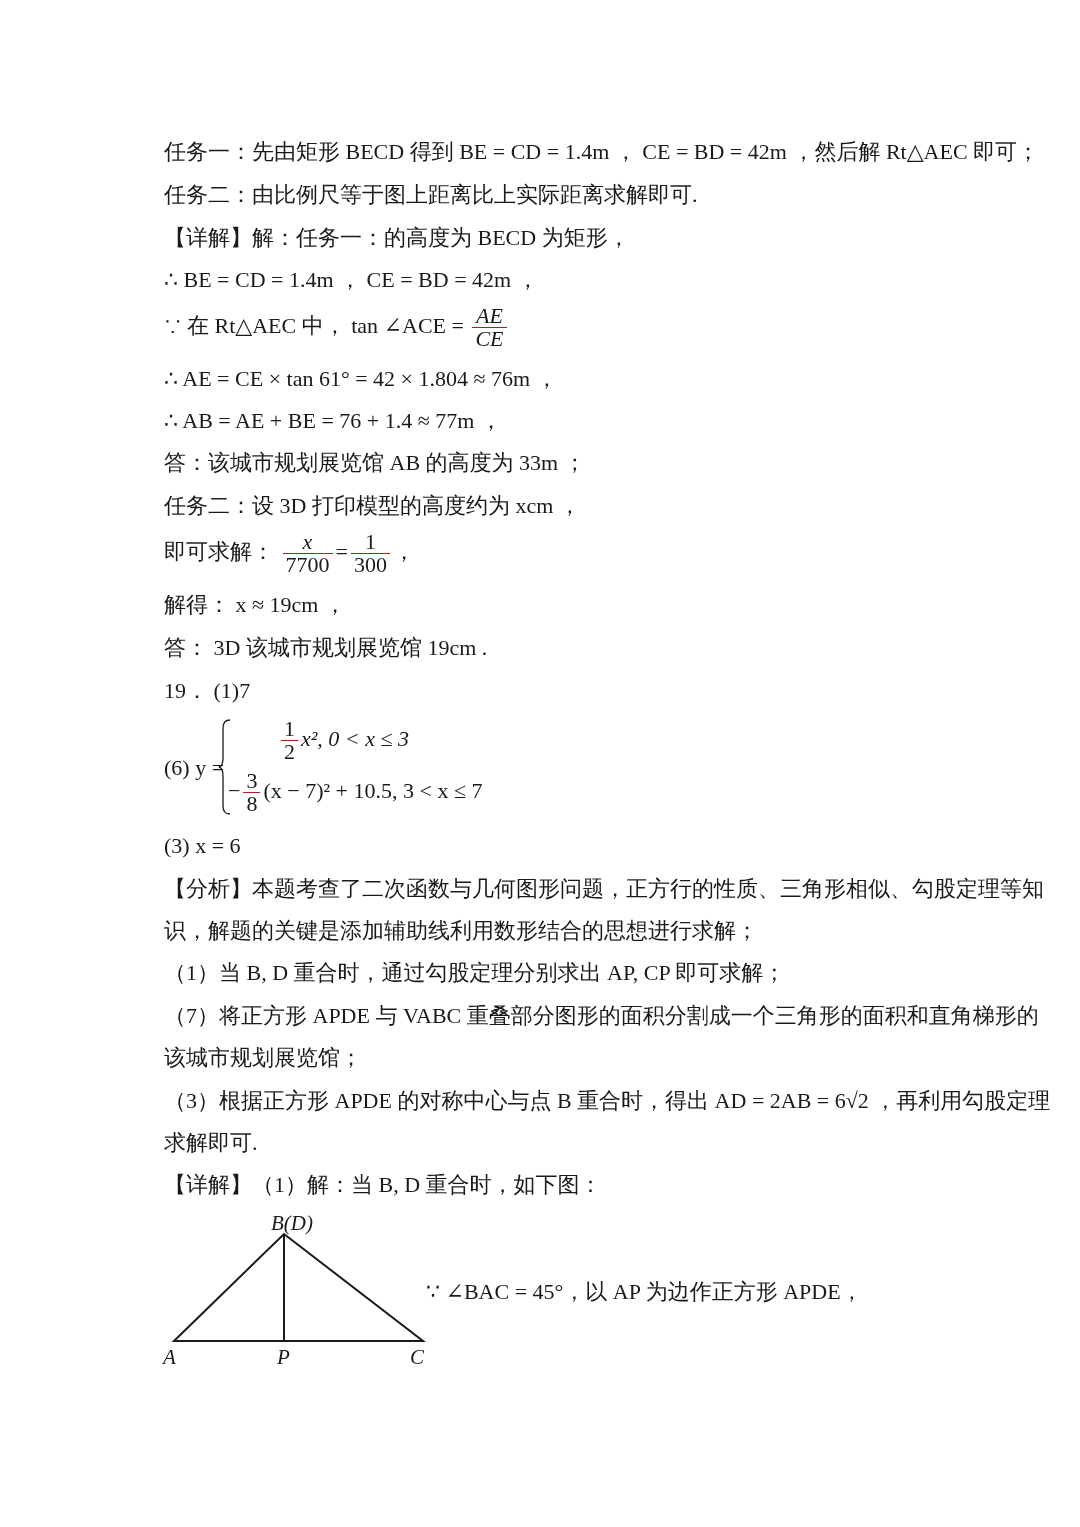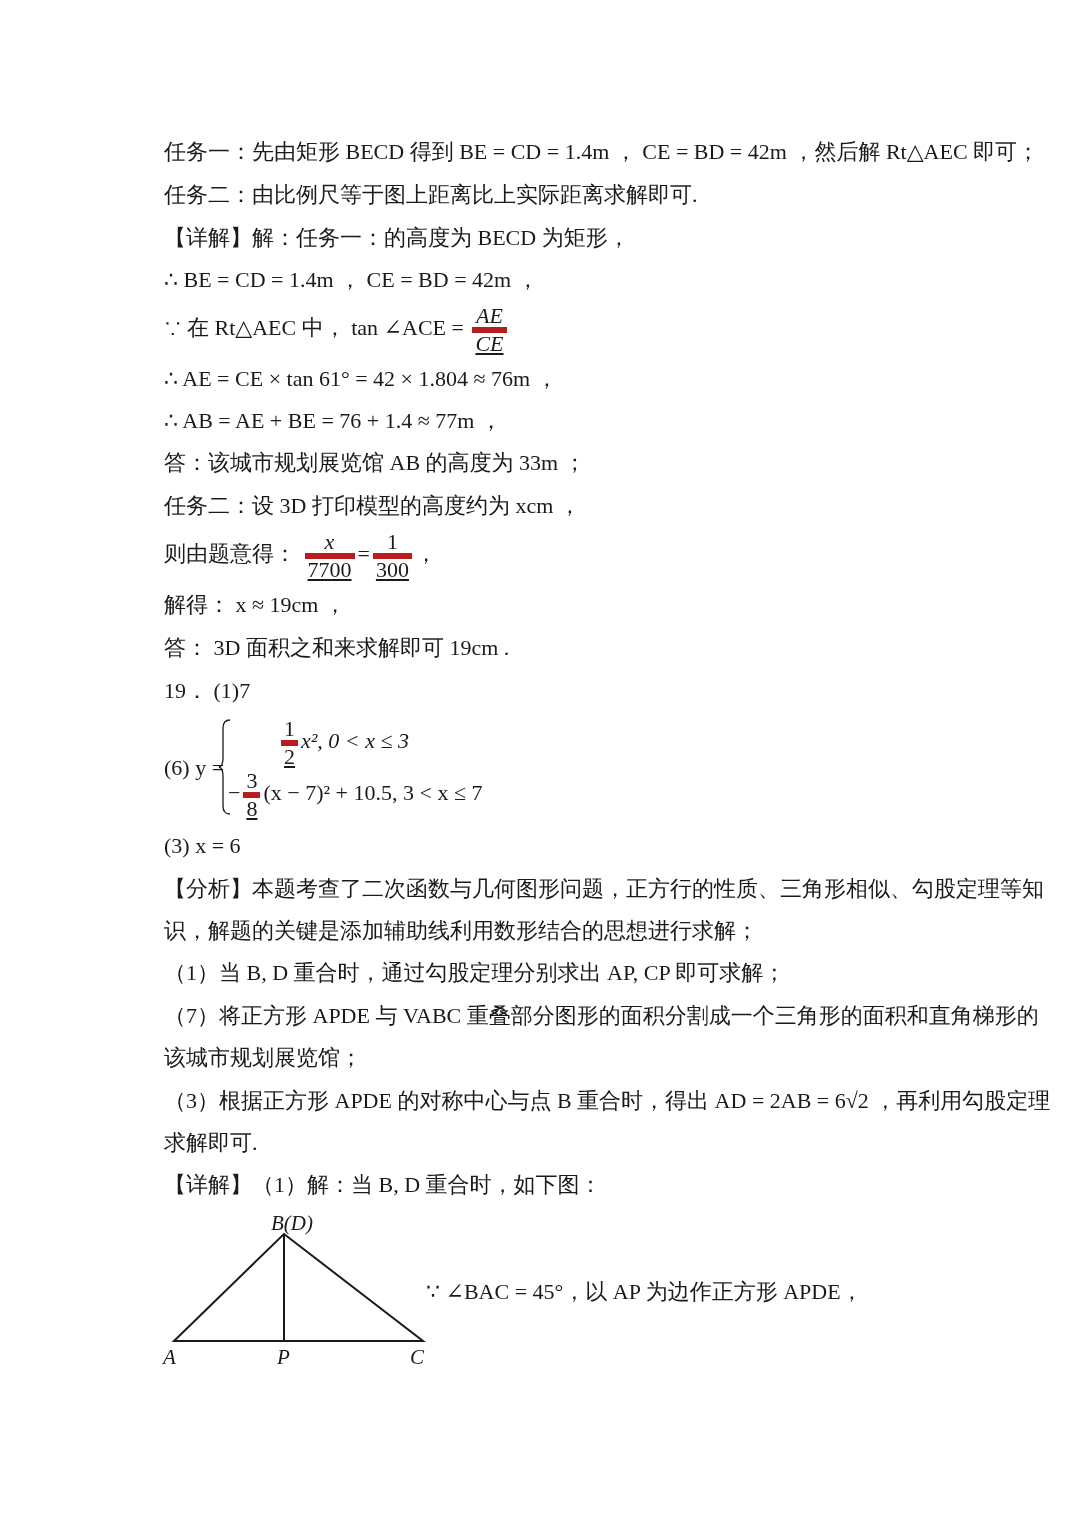--- a/index.html
+++ b/index.html
@@ -1,22 +1,22 @@
 <!DOCTYPE html>
 <html><head>
 <meta charset="utf-8">
 <style>
   html, body { margin:0; padding:0; background:#ffffff; }
   body { width:1080px; height:1527px; position:relative; overflow:hidden;
          font-family:"Liberation Serif","DejaVu Serif",serif; color:#1a1a1a; }
   .line { position:absolute; left:164px; font-size:22px; line-height:24px; white-space:nowrap; }
   .i { font-style:italic; }
   .frac { display:inline-block; vertical-align:middle; text-align:center; margin:0 3px; }
-  .frac .num { display:block; border-bottom:6px solid #b91c1c; padding:0 3px; line-height:22px; }
-  .frac .den { display:block; padding:0 3px; line-height:22px;text-decoration:underline; }
+  .frac .num { display:block; border-bottom:1px solid #b91c1c; padding:0 3px; line-height:22px; }
+  .frac .den { display:block; padding:0 3px; line-height:22px; }
   .brace { position:absolute; }
   svg text { font-family:"Liberation Serif",serif; font-style:italic; font-size:21px; fill:#1a1a1a; }
 </style>
 </head>
 <body>
 
 <div>
 
   <div class="line" style="top:140px">任务一：先由矩形 BECD 得到 BE = CD = 1.4m ， CE = BD = 42m ，然后解 Rt△AEC 即可；</div>
   <div class="line" style="top:183px">任务二：由比例尺等于图上距离比上实际距离求解即可.</div>
@@ -30,32 +30,32 @@
       <span class="den">CE</span>
     </span>
   </div>
 
   <div class="line" style="top:367px">∴ AE = CE × tan 61° = 42 × 1.804 ≈ 76m ，</div>
   <div class="line" style="top:409px">∴ AB = AE + BE = 76 + 1.4 ≈ 77m ，</div>
   <div class="line" style="top:451px">答：该城市规划展览馆 AB 的高度为 33m ；</div>
   <div class="line" style="top:494px">任务二：设 3D 打印模型的高度约为 xcm ，</div>
 
   <div class="line" style="top:531px">
-    <span>则由题意得：</span>
+    <span>即可求解：</span>
     <span class="frac">
       <span class="num i">x</span>
       <span class="den">7700</span>
     </span><span>=</span><span class="frac">
       <span class="num">1</span>
       <span class="den">300</span>
     </span><span>，</span>
   </div>
 
   <div class="line" style="top:593px">解得：  x ≈ 19cm ，</div>
-  <div class="line" style="top:636px">答：  3D 面积之和来求解即可 19cm .</div>
+  <div class="line" style="top:636px">答：  3D 该城市规划展览馆 19cm .</div>
   <div class="line" style="top:679px">19．  (1)7</div>
 
   <div>
     <div class="line" style="top:756px">(6) y =</div>
     <svg class="brace" style="left:218px;top:718px" width="14" height="98" viewBox="0 0 14 98">
       <path d="M12 2 Q5 2 5 10 L5 40 Q5 48 1 49 Q5 50 5 58 L5 88 Q5 96 12 96" fill="none" stroke="#1a1a1a" stroke-width="1.3"></path>
     </svg>
     <div class="line" style="left:278px;top:718px">
       <span class="frac">
         <span class="num">1</span>

